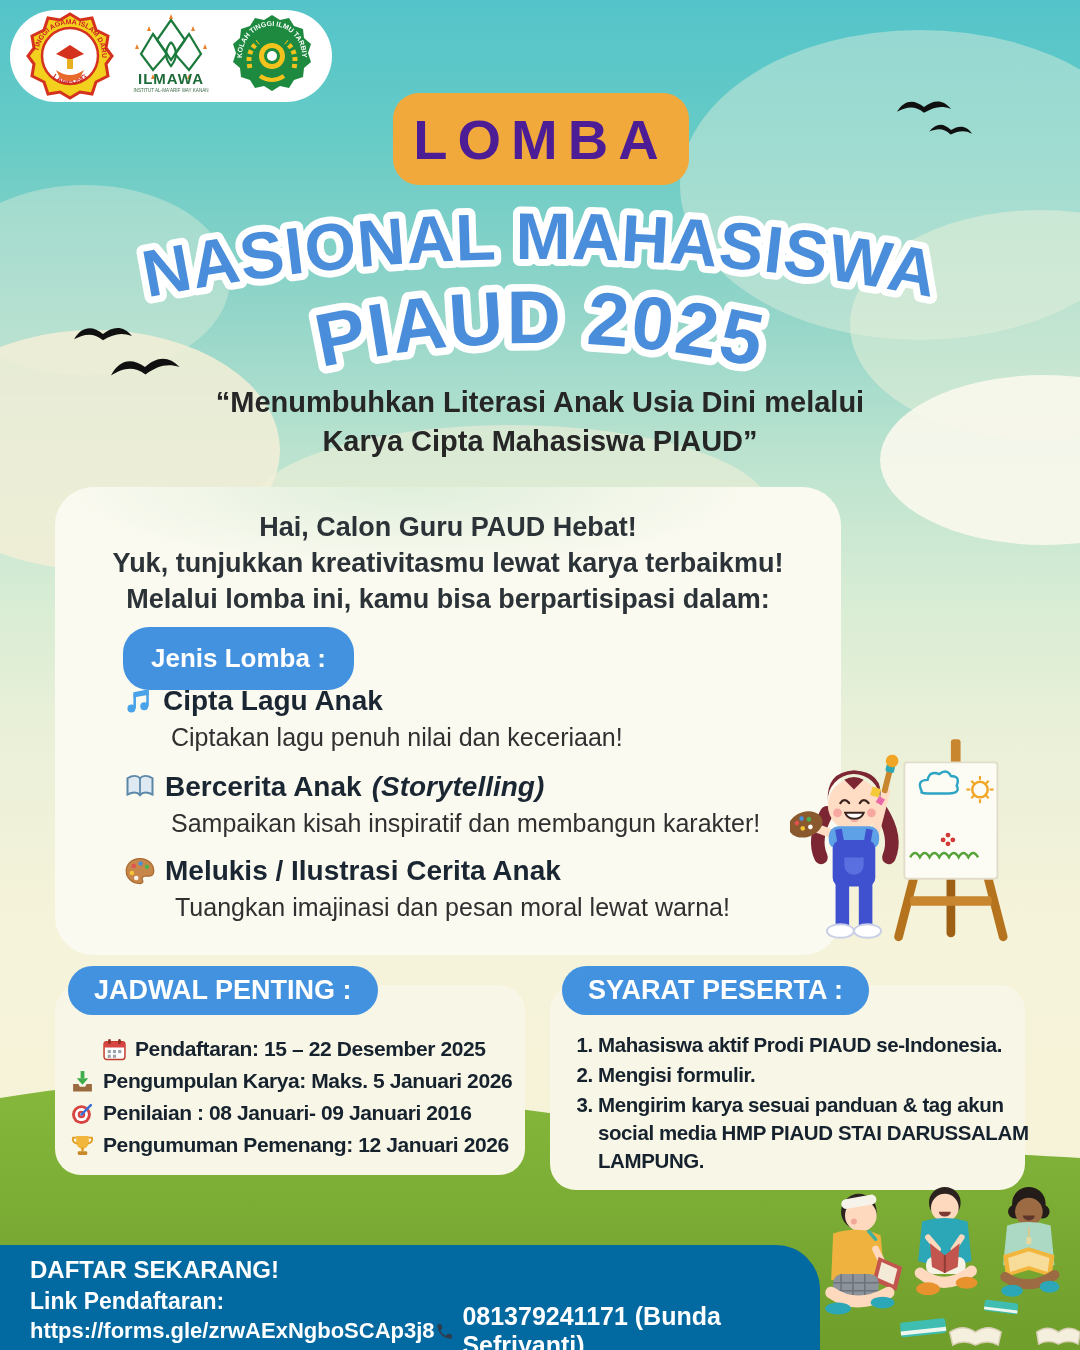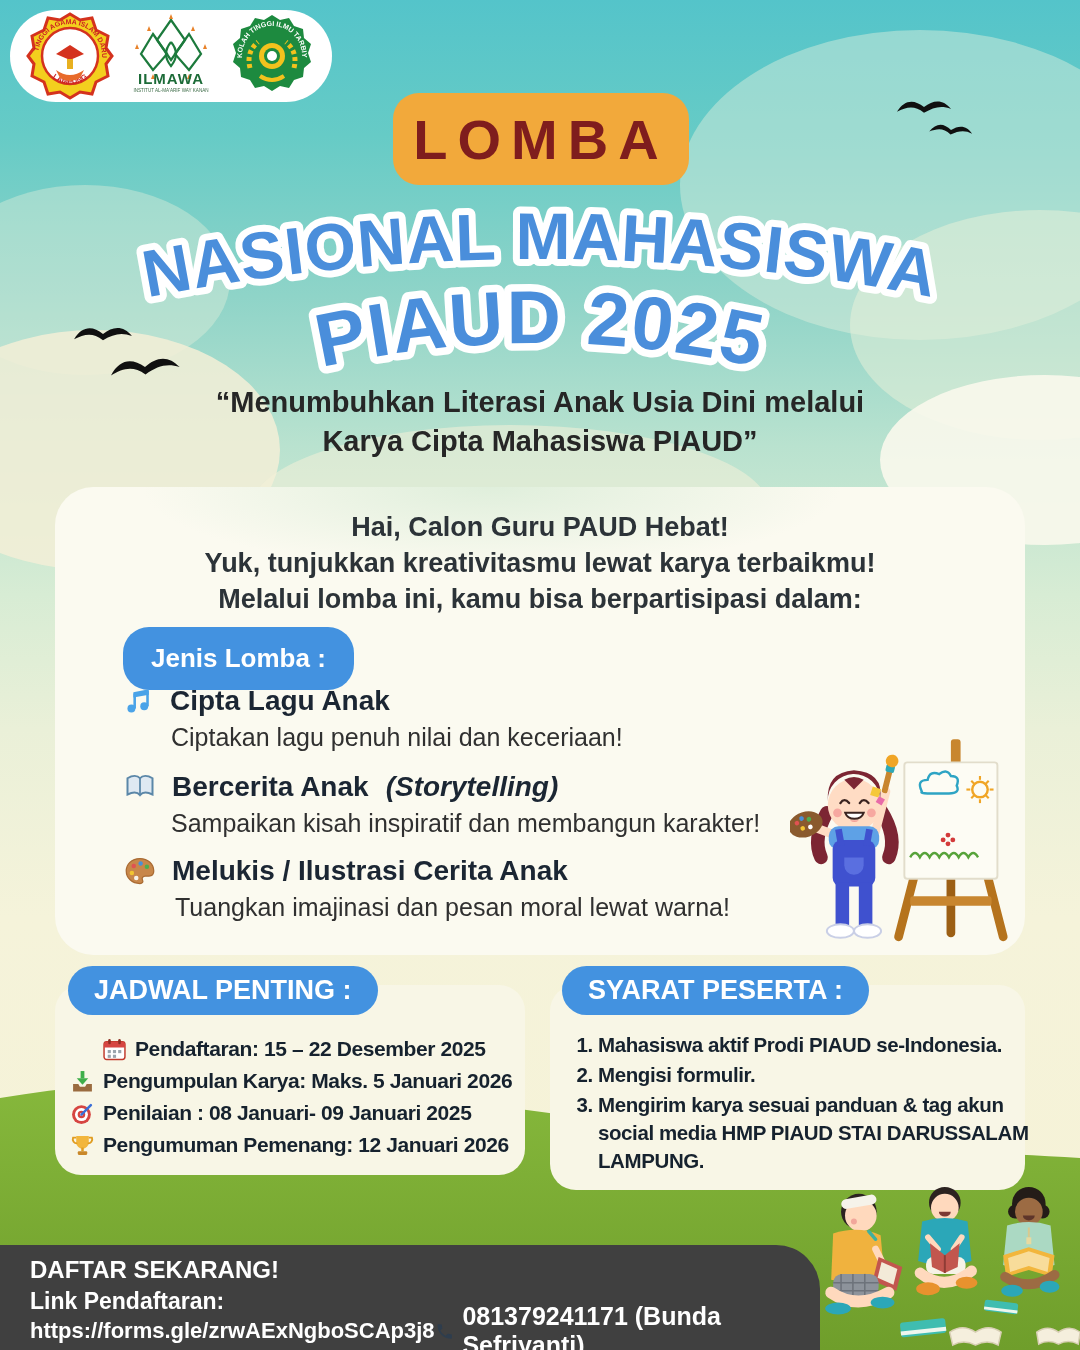--- a/index.html
+++ b/index.html
@@ -20,56 +20,56 @@
   .cloud5{left:880px;top:375px;width:330px;height:170px;background:rgba(250,248,236,.9);}
   .cloud6{left:-60px;top:185px;width:290px;height:190px;background:rgba(229,240,219,.4);}
   .bird{position:absolute;}
   
   .hill{left:0;top:1050px;width:1080px;height:300px;z-index:2;}
   
   .logo-strip{left:10px;top:10px;width:322px;height:92px;background:#fff;border-radius:46px;
     display:flex;align-items:center;justify-content:space-around;padding:0 10px;box-sizing:border-box;z-index:3;}
   
   .badge{left:393px;top:93px;width:296px;height:92px;background:#f2a93b;border-radius:26px;
-    display:flex;align-items:center;justify-content:center;color:#7f1d1d;font-weight:bold;
+    display:flex;align-items:center;justify-content:center;color:#4c1d95;font-weight:bold;
     font-size:56px;letter-spacing:10px;z-index:3;}
   .title-svg{left:55px;top:175px;width:970px;height:215px;z-index:3;}
   .title-svg text{font-family:"Liberation Sans",sans-serif;font-weight:bold;
     fill:#4a8edb;stroke:#ffffff;stroke-linejoin:round;paint-order:stroke;}
   .tagline{left:0;top:383px;width:1080px;text-align:center;color:#262626;
     font-weight:bold;font-size:29px;line-height:39px;z-index:3;}
   
-  .main-card{left:55px;top:487px;width:970px;height:468px;background:#fbfaf0;border-radius:38px;z-index:3;
+  .main-card{left:55px;top:487px;width:786px;height:468px;background:#fbfaf0;border-radius:38px;z-index:3;
     background-image:radial-gradient(ellipse 500px 120px at 45% 0%,rgba(190,225,195,.45),rgba(190,225,195,0) 70%);}
   .intro{left:0;top:22px;width:100%;text-align:center;color:#2c3338;
     font-weight:bold;font-size:27px;line-height:36px;}
   .pill{background:#4392e0;border-radius:26px;color:#fff;font-weight:bold;
     display:inline-flex;align-items:center;justify-content:center;}
   .jenis-pill{left:68px;top:140px;padding:16px 28px;font-size:26px;}
-  .lomba-title{color:#1b2633;font-weight:bold;font-size:28px;display:flex;align-items:center;gap:17px;}
+  .lomba-title{color:#1b2633;font-weight:bold;font-size:28px;display:flex;align-items:center;gap:10px;}
   .lomba-title .it{font-style:italic;}
   .lomba-desc{color:#303030;font-size:25px;}
   .t1{left:70px;top:198px;} .d1{left:116px;top:236px;}
   .t2{left:70px;top:284px;} .d2{left:116px;top:322px;}
   .t3{left:70px;top:368px;} .d3{left:120px;top:406px;}
   .girl{left:735px;top:242px;width:252px;height:218px;}
   
   .low-card{background:#f8f6e6;border-radius:26px;z-index:3;}
   .jadwal-card{left:55px;top:985px;width:470px;height:190px;}
   .syarat-card{left:550px;top:985px;width:475px;height:205px;}
   .jadwal-pill{left:68px;top:966px;padding:9px 26px;font-size:27px;z-index:4;position:absolute;}
   .syarat-pill{left:562px;top:966px;padding:9px 26px;font-size:27px;z-index:4;position:absolute;align-items:center;}
   .sched-row{position:absolute;left:16px;display:flex;align-items:center;gap:9px;
     color:#16222e;font-weight:bold;font-size:21px;letter-spacing:-.4px;white-space:nowrap;}
   .sr0{top:52px;padding-left:32px;} .sr1{top:84px;} .sr2{top:116px;} .sr3{top:148px;}
   .syarat-list{position:absolute;left:22px;top:46px;width:432px;margin:0;padding:0 0 0 26px;
     color:#16222e;font-weight:bold;font-size:20.5px;letter-spacing:-.4px;line-height:28px;}
   .syarat-list li{margin:0 0 2px 0;}
   
-  .footer{left:0;top:1245px;width:820px;height:105px;background:#404040;
+  .footer{left:0;top:1245px;width:820px;height:105px;background:#0369a1;
     border-radius:0 44px 0 0;z-index:5;color:#fff;}
   .cta-title{position:absolute;left:30px;top:11px;font-weight:bold;font-size:24px;}
   .cta-sub{position:absolute;left:30px;top:43px;font-weight:bold;font-size:23px;}
   .cta-link{position:absolute;left:30px;top:73px;font-weight:bold;font-size:22px;color:#fff;text-decoration:none;}
   .info-title{position:absolute;left:435px;top:27px;font-weight:bold;font-size:23px;}
   .info-phone{position:absolute;left:435px;top:57px;display:flex;align-items:center;gap:8px;
     font-weight:bold;font-size:25px;}
   .kids{left:780px;top:1182px;width:300px;height:168px;z-index:6;}
   .logo-sub{font-size:4.6px;fill:#3c6b46;}
   .ilmawa-word{font-size:15px;font-weight:bold;fill:#1c6b38;letter-spacing:1px;}
@@ -319,21 +319,21 @@
     <span>Pengumpulan Karya: Maks. 5 Januari 2026</span>
   </div>
   <div class="sched-row sr2">
     <svg width="23" height="23" viewBox="0 0 22 22">
       <circle cx="10" cy="12" r="9" fill="#d64541"></circle>
         <circle cx="10" cy="12" r="6.2" fill="#fff"></circle>
       <circle cx="10" cy="12" r="3.6" fill="#d64541"></circle>
         <circle cx="10" cy="12" r="1.4" fill="#fff"></circle>
       <line x1="10" y1="12" x2="19" y2="3" stroke="#3a6fd8" stroke-width="2.4" stroke-linecap="round"></line>
     </svg>
-    <span>Penilaian : 08 Januari- 09 Januari 2025</span>
+    <span>Penilaian : 08 Januari- 09 Januari 2016</span>
   </div>
   <div class="sched-row sr3">
     <svg width="23" height="23" viewBox="0 0 22 22">
       <path d="M5,2 h12 v6 a6,6 0 0 1 -12 0 z" fill="#f2b63c"></path>
       <path d="M5,3.5 h-3 a4,4 0 0 0 4,5.5 M17,3.5 h3 a4,4 0 0 1 -4,5.5" fill="none" stroke="#e09c20" stroke-width="1.8"></path>
       <rect x="9.8" y="13" width="2.4" height="3.5" fill="#e09c20"></rect>
       <rect x="6.5" y="16.5" width="9" height="3.5" rx="1" fill="#c9882a"></rect>
     </svg>
     <span>Pengumuman Pemenang: 12 Januari 2026</span>
   </div>

